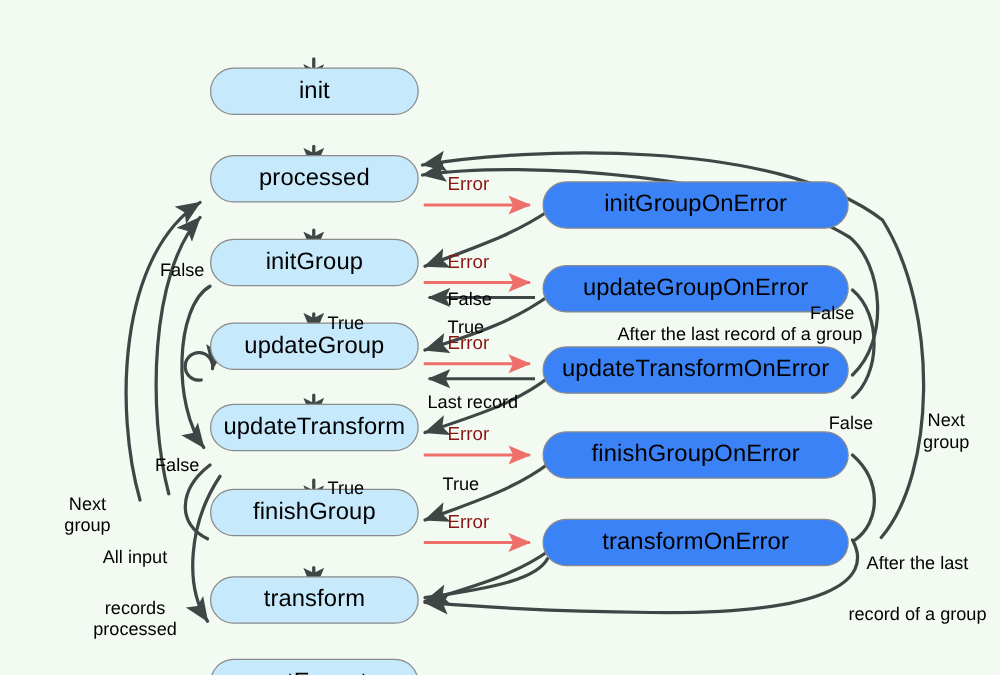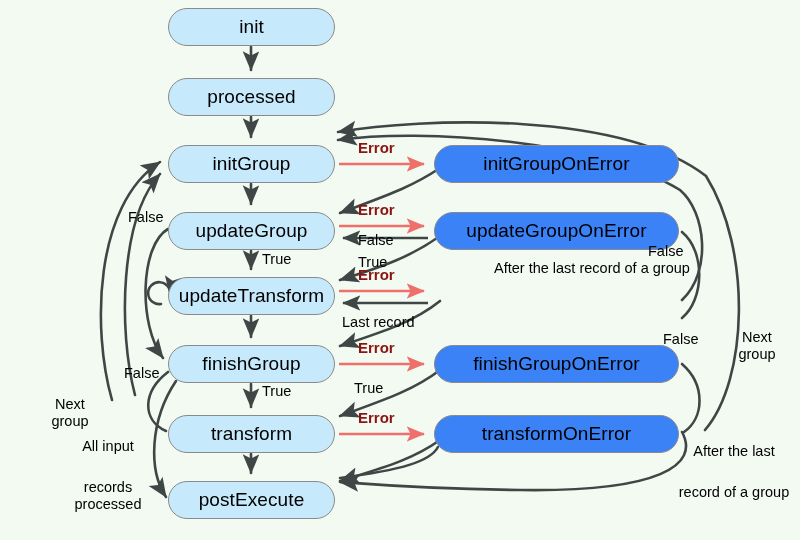--- a/index.html
+++ b/index.html
@@ -35,40 +35,40 @@
     color: #000000;
     letter-spacing: 0.1px;
     white-space: nowrap;
     z-index: 3;
   }
   .node.main {
     background: #c6e9fb;
     left: 168px;
     width: 167px;
     height: 38px;
+    margin-top: 46px;
   }
   .node.err {
     background: #3b82f6;
     left: 434px;
     width: 245px;
     height: 38px;
   }
   .lbl {
     position: absolute;
     font-size: 14.5px;
     color: #000000;
     white-space: nowrap;
     z-index: 4;
     line-height: 17px;
   }
   .lbl.center { text-align: center; }
   .lbl.err-lbl {
     color: #8b1512;
     font-size: 15px;
-    font-weight: bold;
   }
 </style>
 </head>
 <body>
 
 <div id="canvas">
 
   <svg id="edges" viewBox="0 0 800 540" xmlns="http://www.w3.org/2000/svg">
     <defs>
       <marker id="ah-dark" markerWidth="9" markerHeight="9" refX="7.2" refY="3.2" orient="auto" markerUnits="strokeWidth">
@@ -152,20 +152,23 @@
   <div class="node main" style="top:481px">
       <span>postExecute</span>
     </div>
 
   <div class="node err" style="top:145px">
       <span>initGroupOnError</span>
     </div>
   <div class="node err" style="top:212px">
       <span>updateGroupOnError</span>
     </div>
+  <div class="node err" style="top:277px">
+      <span>updateTransformOnError</span>
+    </div>
   <div class="node err" style="top:345px">
       <span>finishGroupOnError</span>
     </div>
   <div class="node err" style="top:415px">
       <span>transformOnError</span>
     </div>
 
   <div class="lbl err-lbl" style="left:358px; top:139px">Error</div>
   <div class="lbl err-lbl" style="left:358px; top:201px">Error</div>
   <div class="lbl err-lbl" style="left:358px; top:266px">Error</div>

